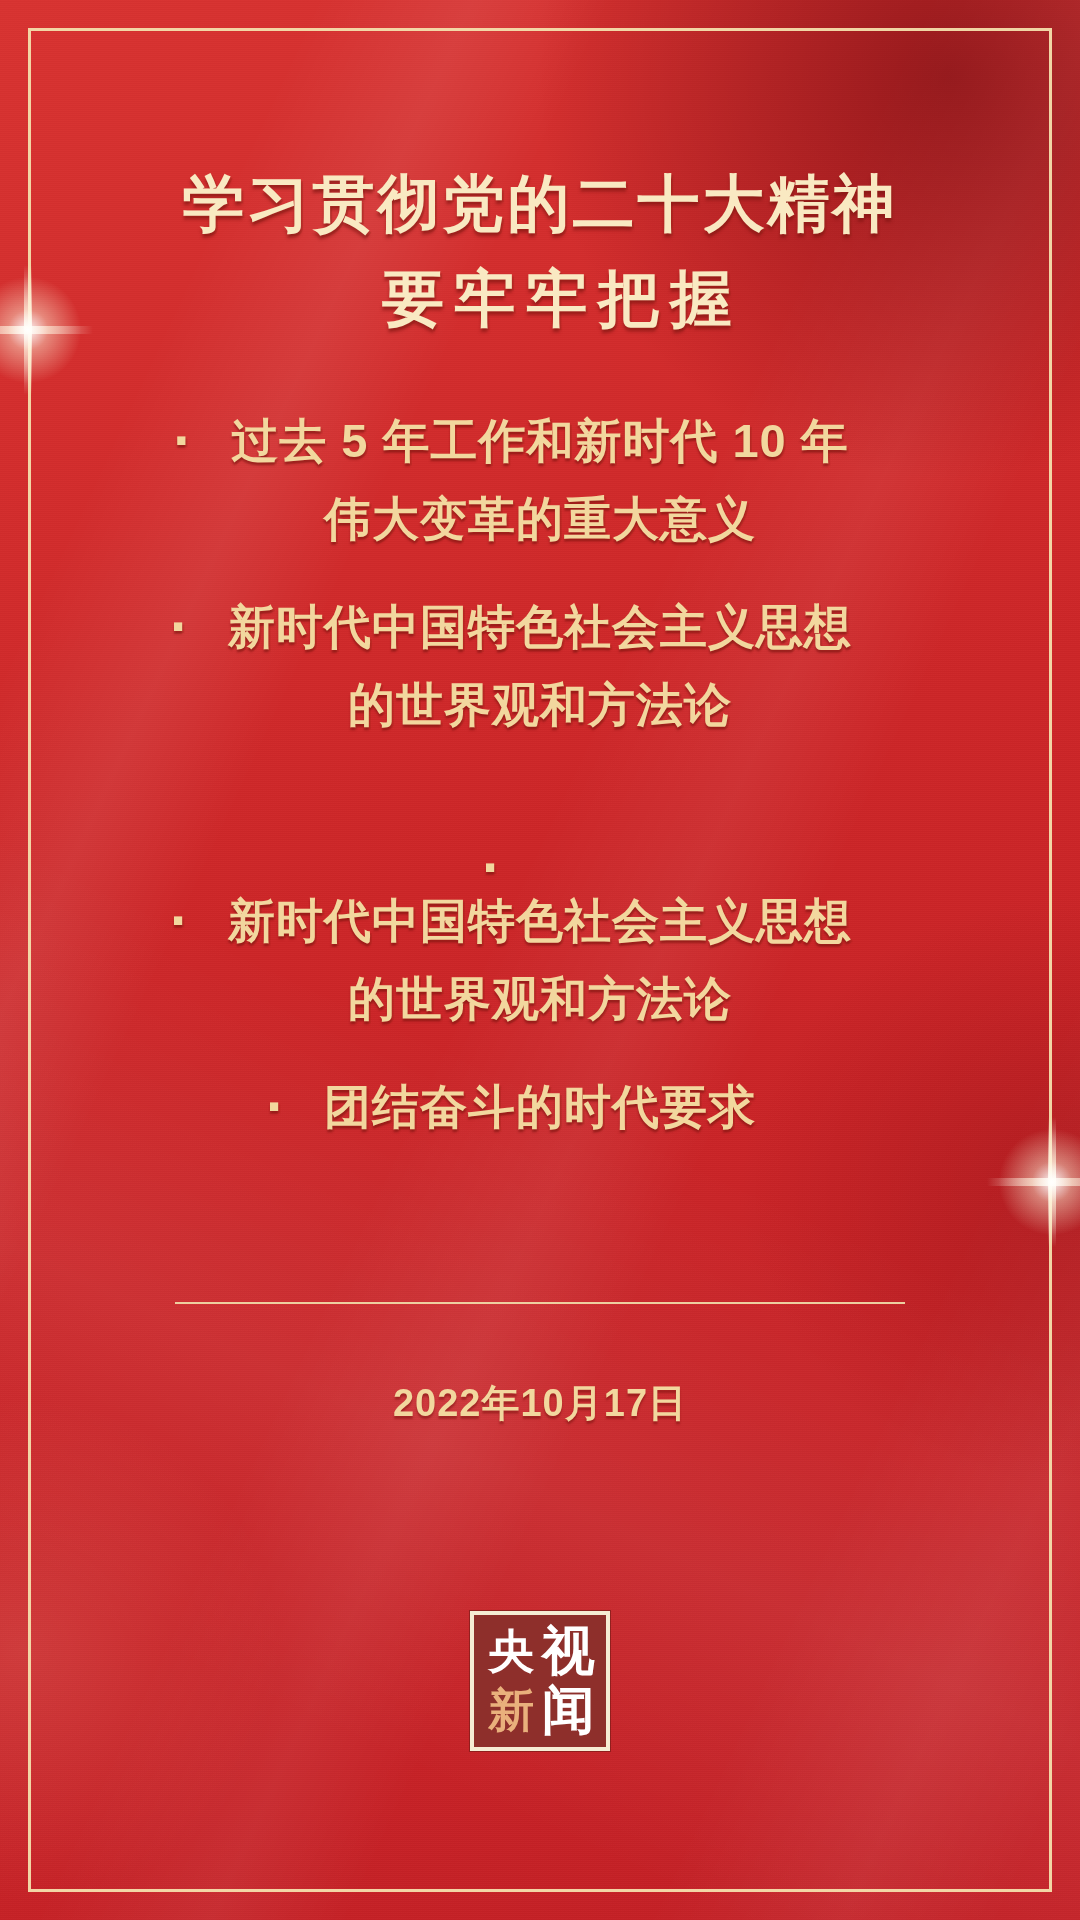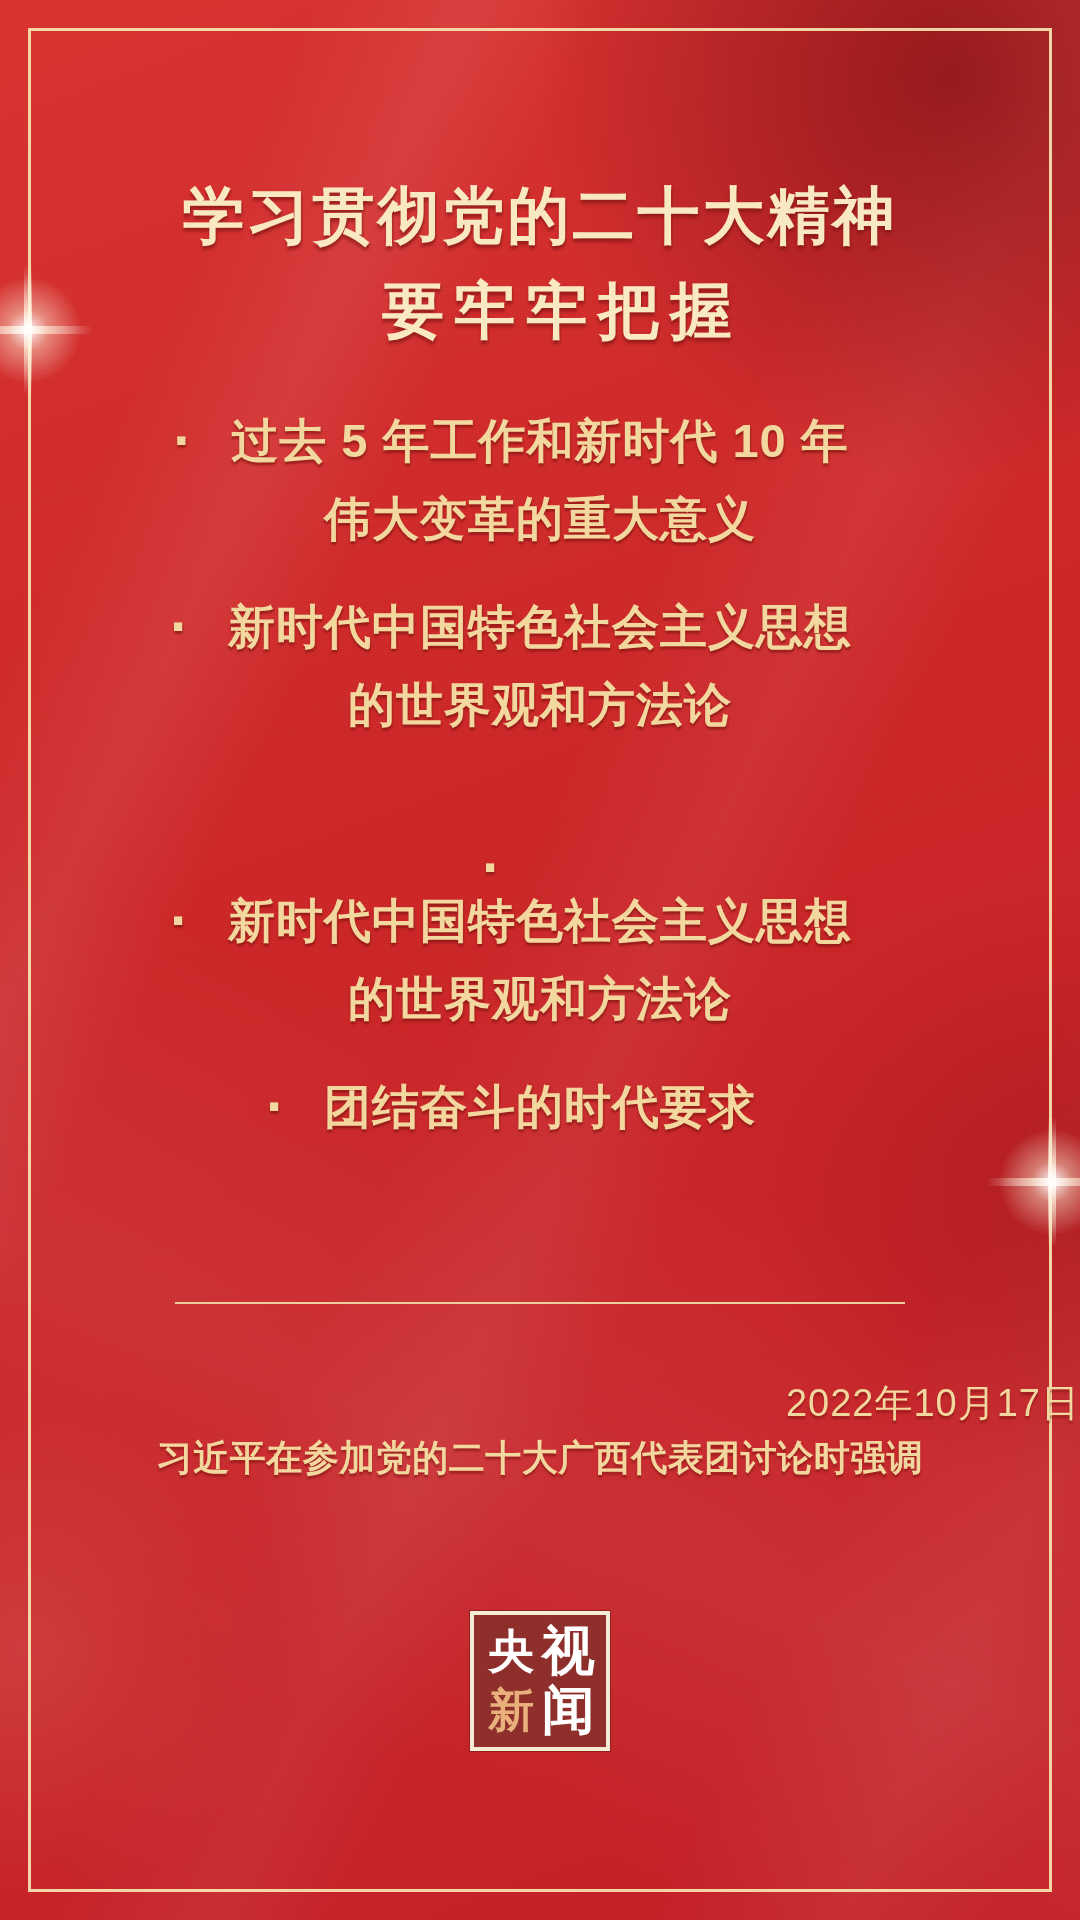--- a/index.html
+++ b/index.html
@@ -32,21 +32,21 @@
   .glint .beam-h { position: absolute; top: 50%; left: 0; right: 0; height: 8px; transform: translateY(-50%);
     background: linear-gradient(to right, rgba(255,250,235,0) 0%, rgba(255,250,235,0.9) 48%, rgba(255,250,235,0) 100%); }
   .glint .core { position: absolute; inset: 0;
     background: radial-gradient(circle at 50% 50%, rgba(255,255,255,0.95) 0%, rgba(255,242,215,0.45) 22%, rgba(255,242,215,0) 58%); }
   .glint-left  { left: -37px; top: 265px; }
   .glint-right { left: 987px; top: 1117px; }
 
   .content { position: absolute; inset: 0; text-align: center; color: #f2d79e; }
 
   h1.title {
-    position: absolute; top: 156px; left: 0; right: 0; margin: 12px;
+    position: absolute; top: 156px; left: 0; right: 0; margin: 0;
     font-size: 62px; line-height: 95px; font-weight: 900;
     color: #f9e9c2; letter-spacing: 3px;
     text-shadow: 0 4px 3px rgba(120,18,14,0.5), 2px 2px 0 rgba(150,40,25,0.3);
   }
   h1.title .t-line { display: block; }
   h1.title .t-line2 { letter-spacing: 10px; padding-left: 44px; }
 
   .bullets { position: absolute; top: 402px; left: 0; right: 0; }
   .bullet { margin-bottom: 30px; }
   .b-line {
@@ -60,23 +60,22 @@
     font-size: 58px; font-weight: 900;
   }
 
   .divider {
     position: absolute; top: 1302px; left: 50%; transform: translateX(-50%);
     width: 730px; height: 2px; background: #efd8a6; opacity: 0.95;
   }
 
   .date-line {
     position: absolute; top: 1380px; left: 0; right: 0;
-    font-size: 38px; line-height: 46px; font-weight: 400; letter-spacing: 1px;
+    font-size: 38px; line-height: 46px; font-weight: 700; letter-spacing: 1px;
     text-shadow: 0 3px 2px rgba(120,18,14,0.5);
-    text-align: right;
   }
   .attribution-line {
     position: absolute; top: 1436px; left: 0; right: 0;
     font-size: 36px; line-height: 44px; font-weight: 700; letter-spacing: 0.5px;
     text-shadow: 0 3px 2px rgba(120,18,14,0.5);
   }
 
   .logo {
     position: absolute; top: 1611px; left: 50%; transform: translateX(-50%);
     width: 140px; height: 140px; box-sizing: border-box;
@@ -168,21 +167,20 @@
             <span>团结奋斗的时代要求</span>
           </span>
         </div>
       </div>
 
     </div>
 
     <div class="divider"></div>
 
     <div class="date-line">2022年10月17日</div>
-    <div class="attribution-line">习近平在参加党的二十大广西代表团讨论时强调</div>
 
     <div class="logo">
       <span class="lc">央</span>
       <span class="lc big">视</span>
       <span class="lc gold">新</span>
       <span class="lc big">闻</span>
     </div>
 
   </div>
 </div>

